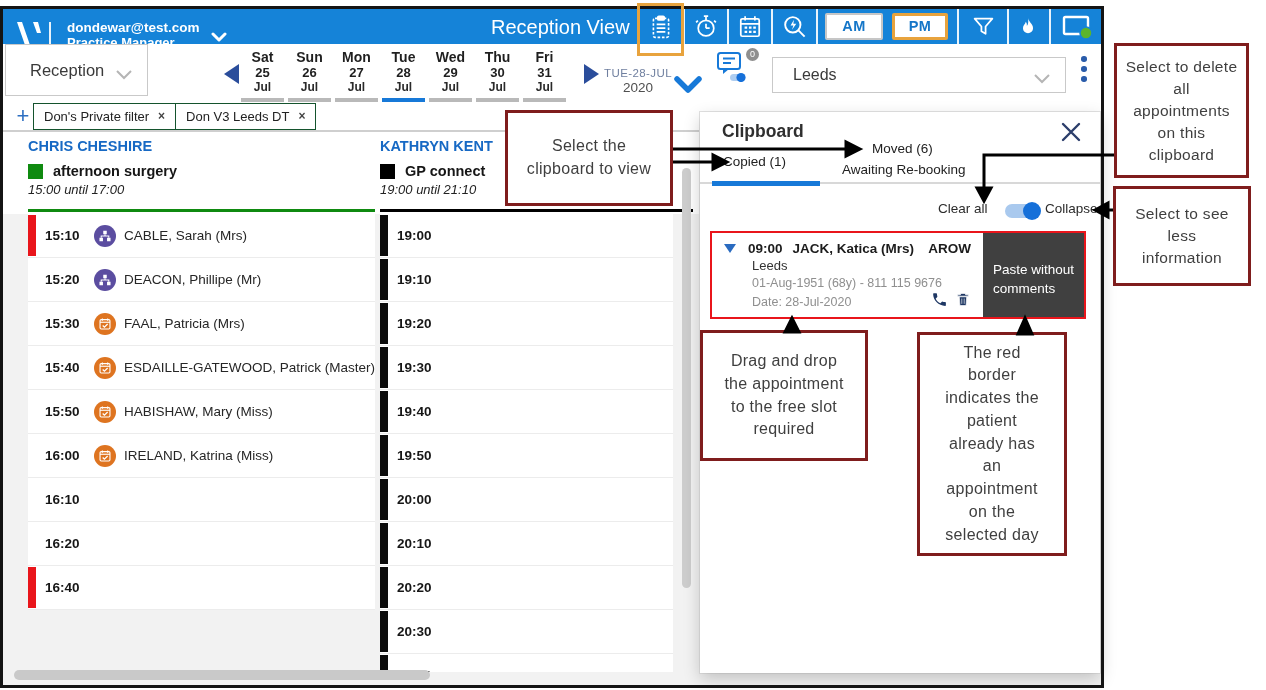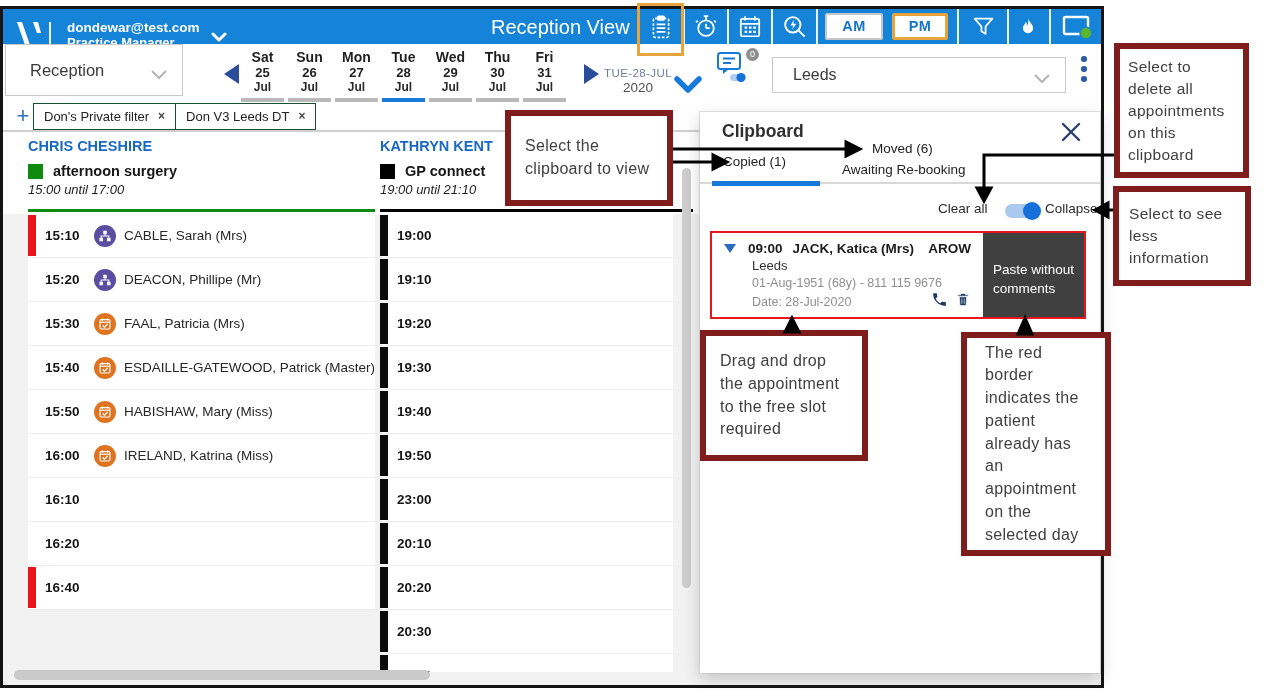--- a/index.html
+++ b/index.html
@@ -21,21 +21,21 @@
   .icell { position:absolute; top:0; height:35px; display:flex; align-items:center; justify-content:center; }
   .iv { position:absolute; top:0; width:2px; height:35px; background:rgba(255,255,255,.9); }
   .ampm { background:#fff; color:#1576c8; font-weight:bold; font-size:14.5px; text-align:center; line-height:23px; border-radius:2px; letter-spacing:.5px; cursor:pointer; }
   .am-btn { width:58px; height:27px; border:2px solid #c6c6c6; line-height:23px; }
   .pm-btn { width:56px; height:27px; border:3px solid #e8a33d; line-height:21px; }
   .orange-box { position:absolute; left:637px; top:3px; width:47px; height:53px; border:3px solid #e8a33d; z-index:55; pointer-events:none; }
 
   
   .toolbar { position:absolute; left:3px; top:44px; width:1098px; height:58px; background:#fff; }
   .select-box { position:absolute; background:#fff; border:1px solid #c9c9c9; color:#3a3a3a; display:flex; align-items:center; }
-  .reception-select { left:2px; top:0; width:178px; height:52px; font-size:16.5px; padding-left:24px; }
+  .reception-select { left:2px; top:0; width:143px; height:52px; font-size:16.5px; padding-left:24px; }
   .location-select { left:769px; top:13px; width:294px; height:36px; font-size:16px; padding-left:20px; }
   .select-chevron { position:absolute; right:14px; top:50%; margin-top:-5px; }
   .arrow-prev { position:absolute; left:221px; top:20px; width:0; height:0; border-top:10px solid transparent; border-bottom:10px solid transparent; border-right:15px solid #2a4d9b; cursor:pointer; }
   .arrow-next { position:absolute; left:581px; top:20px; width:0; height:0; border-top:10px solid transparent; border-bottom:10px solid transparent; border-left:15px solid #2a4d9b; cursor:pointer; }
   .day-strip { position:absolute; left:236px; top:5px; display:flex; }
   .day-cell { width:47px; text-align:center; cursor:pointer; }
   .day-name { font-size:14px; font-weight:bold; color:#1f1f1f; line-height:16px; }
   .day-num { font-size:13px; font-weight:bold; color:#1f1f1f; line-height:15px; }
   .day-month { font-size:12px; font-weight:600; color:#2a2a2a; line-height:15px; }
   .day-underline { height:4px; width:43px; margin:3px auto 0; background:#b9b9b9; }
@@ -101,26 +101,26 @@
   .card-patient { font-size:13.5px; font-weight:bold; color:#1c1c1c; margin-left:10px; }
   .card-flag { font-size:13.5px; font-weight:bold; color:#1c1c1c; margin-left:auto; margin-right:4px; }
   .card-loc { font-size:13px; color:#333; margin-left:32px; margin-top:2px; }
   .card-dob { font-size:12.5px; color:#8f8f8f; margin-left:32px; margin-top:3px; }
   .card-row4 { display:flex; align-items:center; margin-top:1px; }
   .card-date { font-size:12.5px; color:#8f8f8f; margin-left:32px; }
   .card-icons { margin-left:auto; display:flex; gap:7px; margin-right:4px; }
   .paste-btn { width:101px; background:#404040; color:#fff; font-size:13.5px; line-height:1.4; padding:10px 8px 0 10px; cursor:pointer; font-family:"Liberation Sans", sans-serif; border:none; text-align:left; }
 
   
-  .callout { position:absolute; background:#fff; border:6px solid #7f1d1d; color:#3f3f3f; font-size:16px; line-height:1.42; letter-spacing:.3px; text-align:left; display:flex; align-items:center; justify-content:center; z-index:70; }
+  .callout { position:absolute; background:#fff; border:3px solid #7f1d1d; color:#3f3f3f; font-size:16px; line-height:1.42; letter-spacing:.3px; text-align:center; display:flex; align-items:center; justify-content:center; z-index:70; }
   .co-clip { left:505px; top:110px; width:168px; height:96px; padding:4px 14px; }
   .co-del { left:1114px; top:43px; width:135px; height:135px; font-size:15.5px; padding:4px 8px; }
   .co-less { left:1113px; top:186px; width:138px; height:100px; font-size:15.5px; padding:4px 10px; }
   .co-drag { left:700px; top:330px; width:168px; height:131px; padding:4px 14px; }
-  .co-red { left:961px; top:332px; width:150px; height:224px; padding:4px 18px; }
+  .co-red { left:917px; top:332px; width:150px; height:224px; padding:4px 18px; }
   #arrow-overlay { position:absolute; left:0; top:0; z-index:80; pointer-events:none; }
 </style>
 </head>
 <body>
 
 <div class="frame"></div>
 
 <div class="topbar">
   <div class="logo">
     <svg width="34" height="28" viewBox="0 0 34 28">
@@ -435,21 +435,21 @@
       <div class="slot-row">
         <span class="slot-bar black"></span>
         <span class="slot-time">19:40</span>
       </div>
       <div class="slot-row">
         <span class="slot-bar black"></span>
         <span class="slot-time">19:50</span>
       </div>
       <div class="slot-row">
         <span class="slot-bar black"></span>
-        <span class="slot-time">23:00</span>
+        <span class="slot-time">20:00</span>
       </div>
       <div class="slot-row">
         <span class="slot-bar black"></span>
         <span class="slot-time">20:10</span>
       </div>
       <div class="slot-row">
         <span class="slot-bar black"></span>
         <span class="slot-time">20:20</span>
       </div>
       <div class="slot-row">

